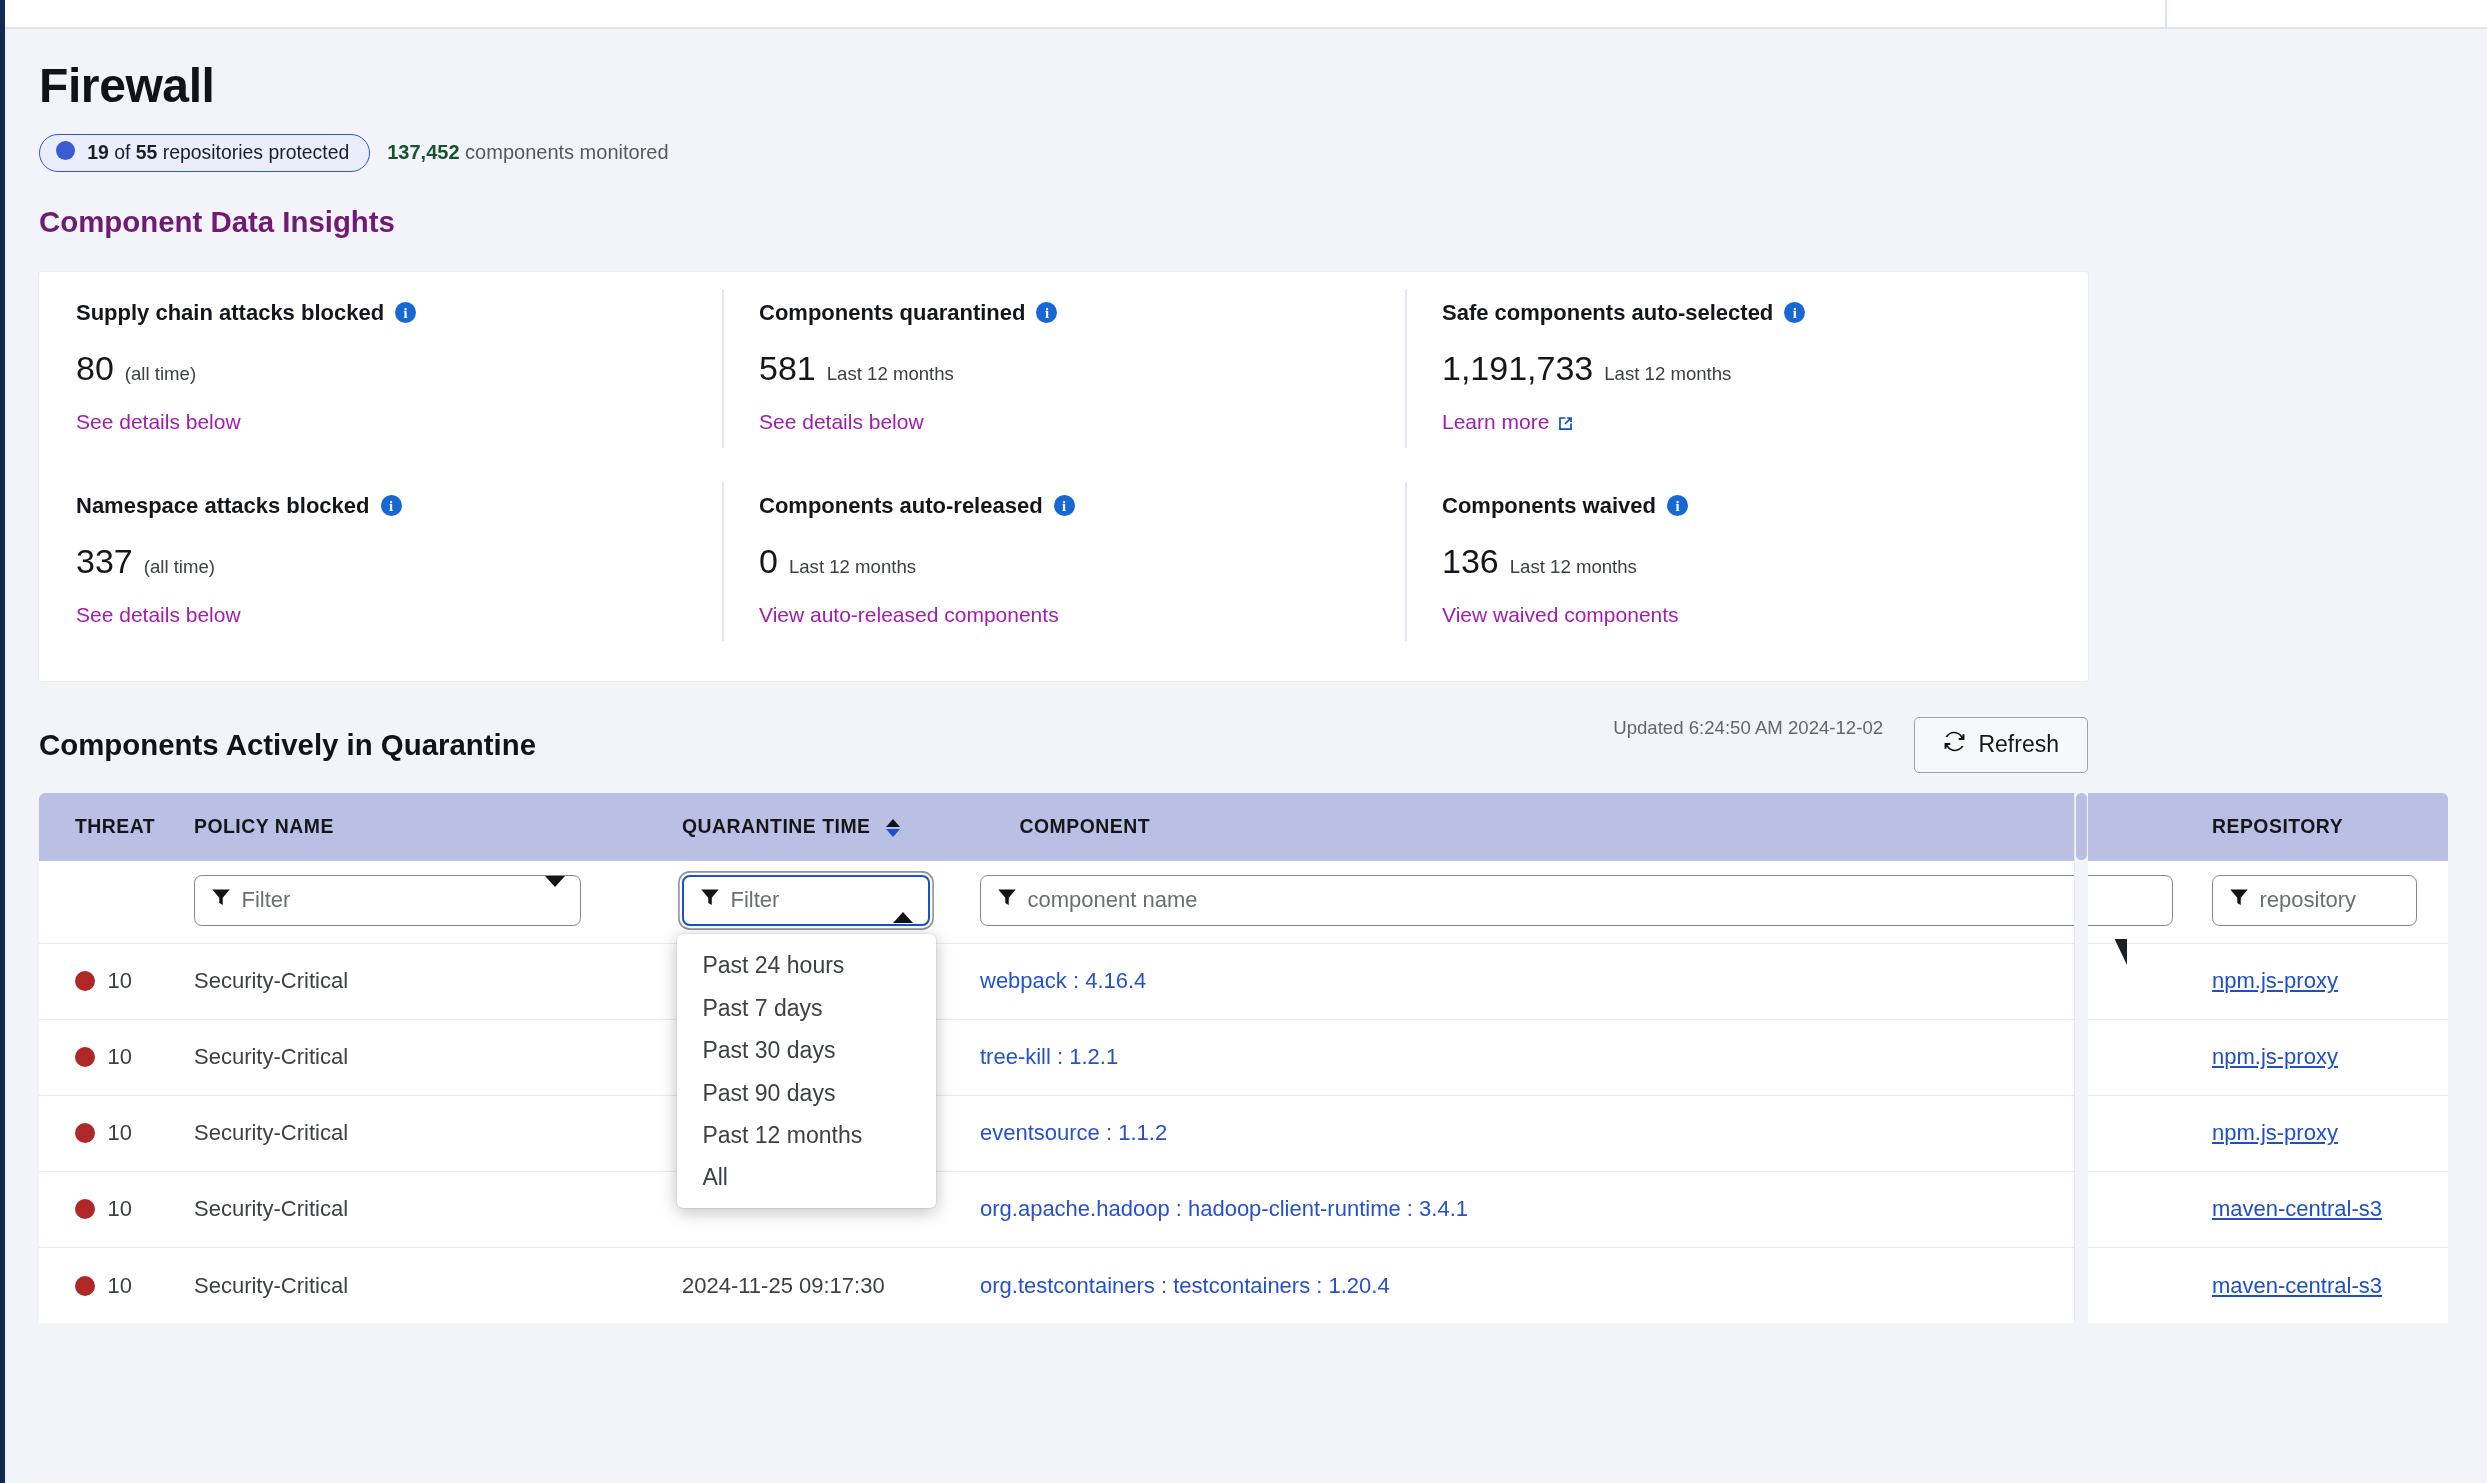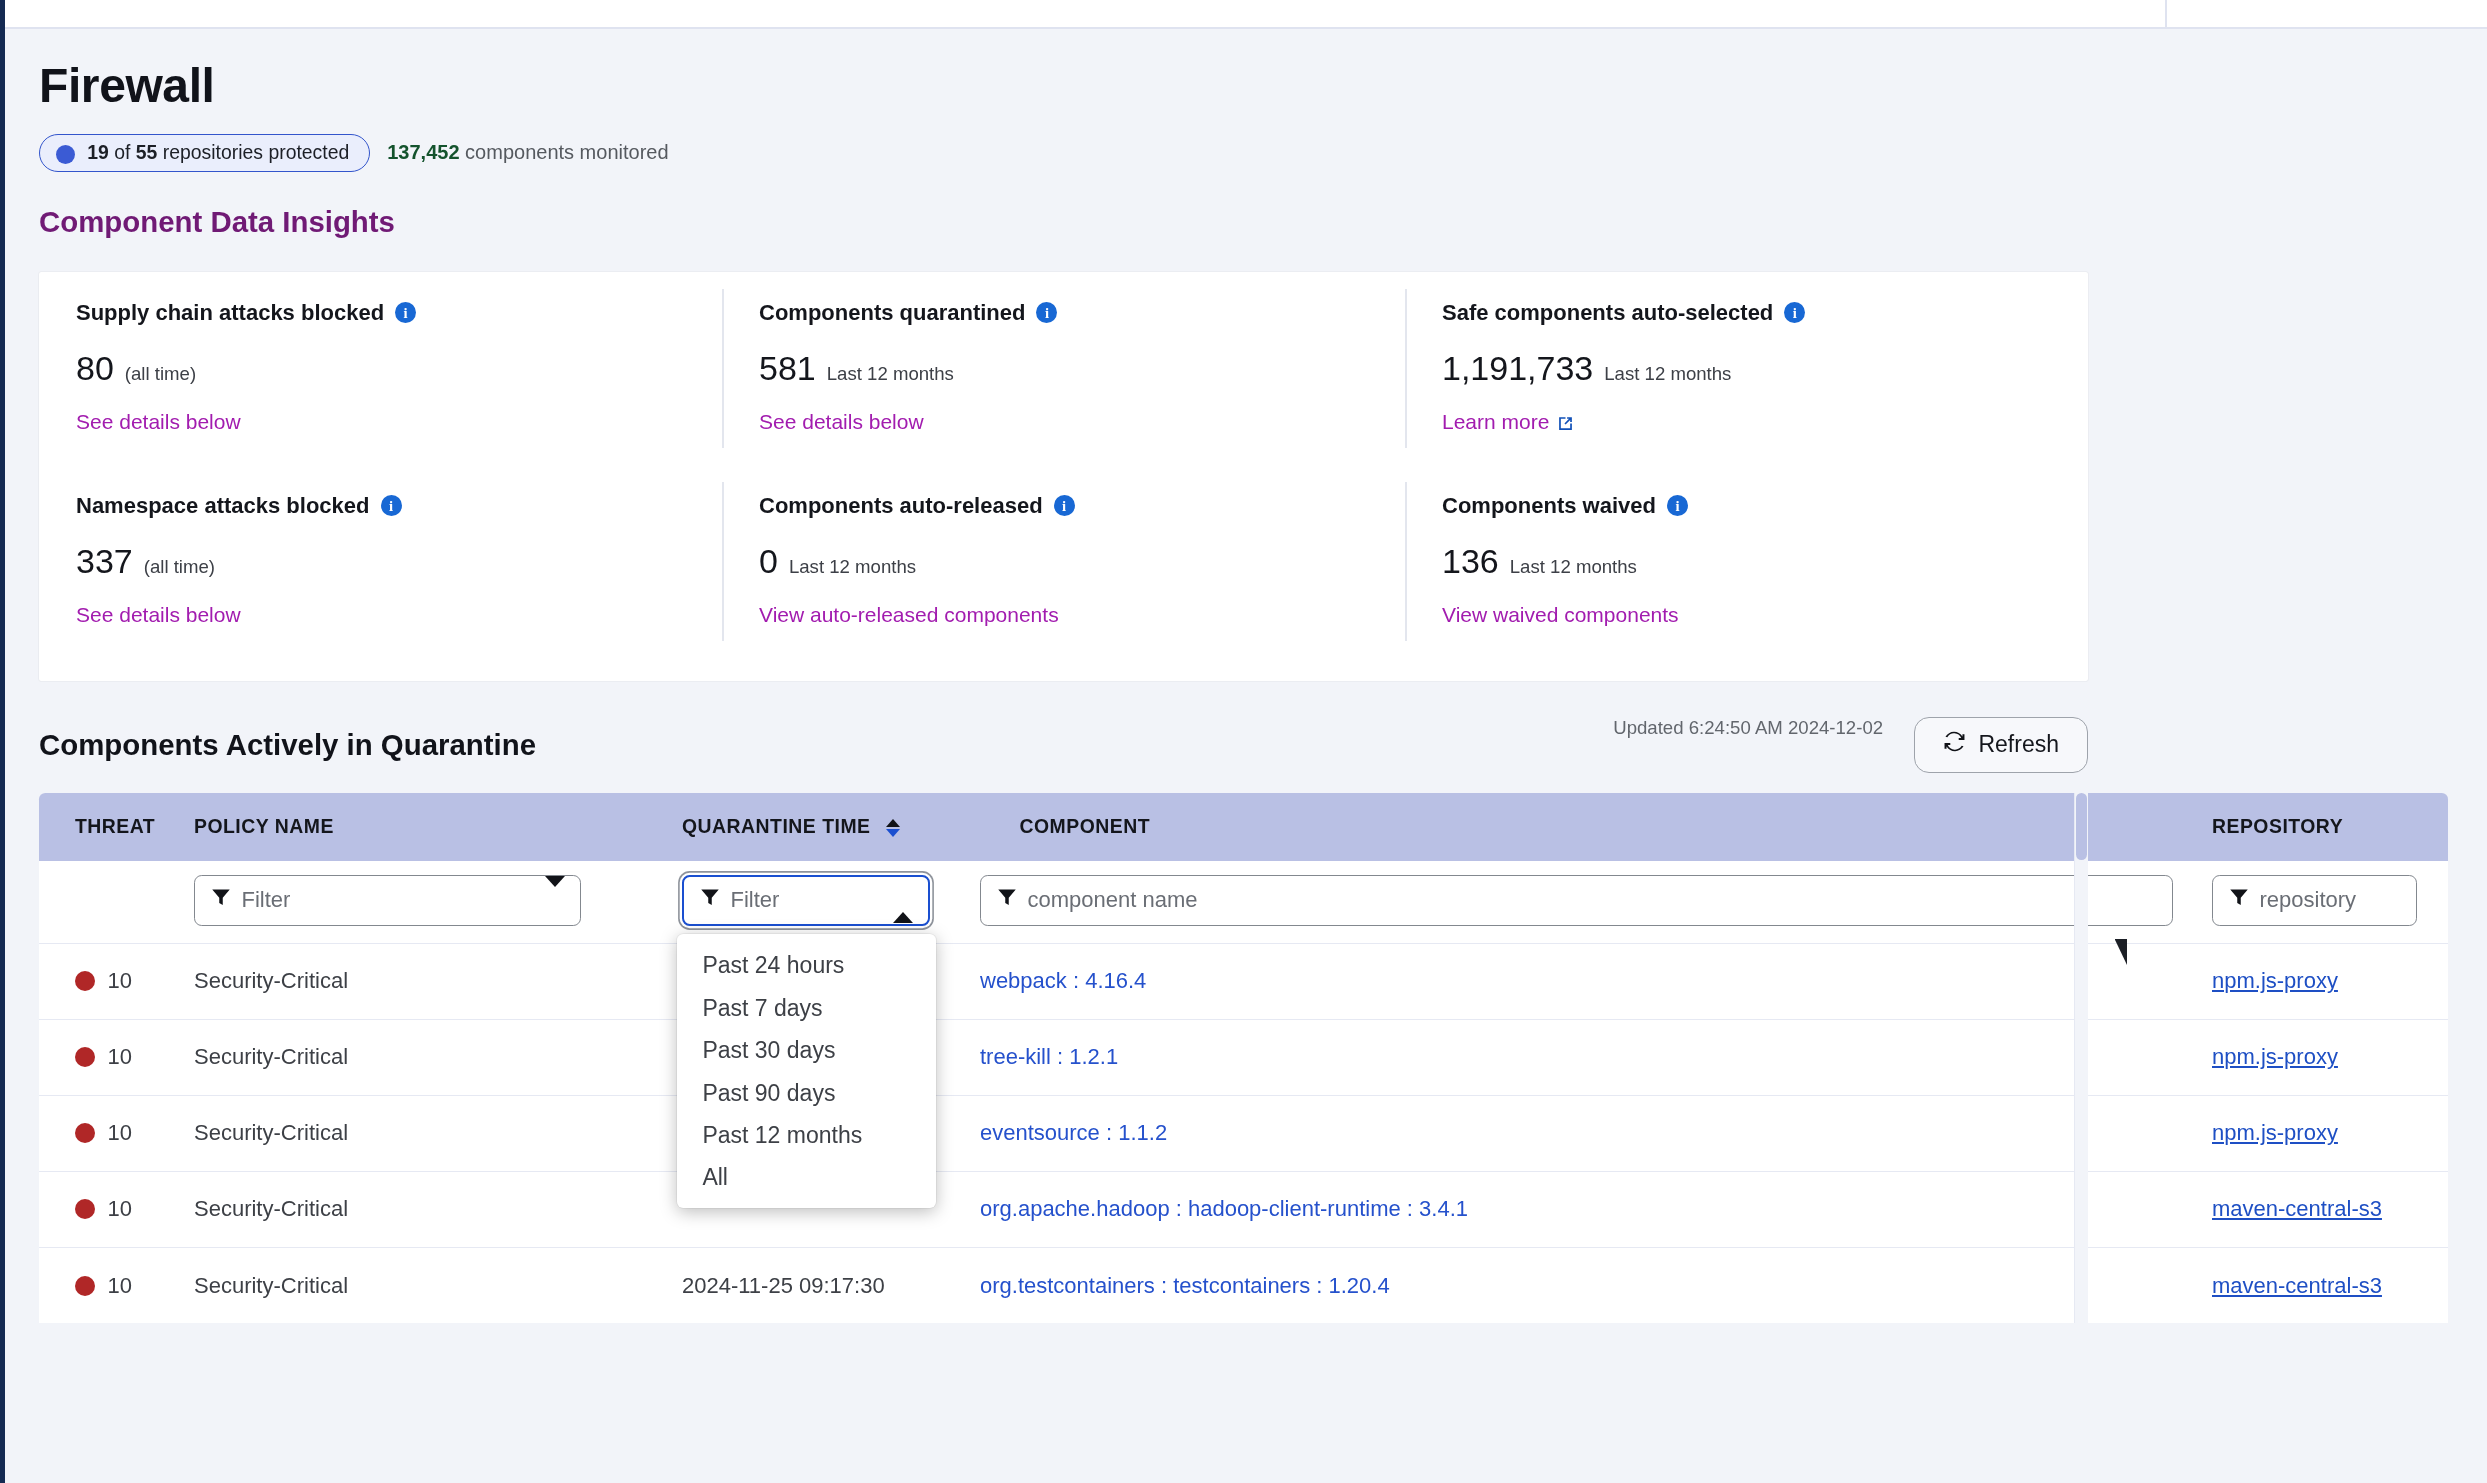--- a/index.html
+++ b/index.html
@@ -34,21 +34,21 @@
   
   .header-wrap { padding: 29.4px 39px 0 39px; }
   h1.page-title {
     font-size: 48px; font-weight: bold; color: #11131a;
     letter-spacing: -0.4px; line-height: 1.05;
   }
   .meta-row {
     display: flex; align-items: center; gap: 17px; margin-top: 22px;
   }
   .pill {
-    display: inline-flex; align-items: flex-end; gap: 12.4px;
+    display: inline-flex; align-items: flex-start; gap: 12.4px;
     border: 1.5px solid #3355cc; background: #eaeefc;
     border-radius: 774px; padding: 6.2px 20px 7px 15.5px;
     font-size: 19.4px; color: #1c1f26;
   }
   .pill .dot {
     width: 19.4px; height: 19.4px; border-radius: 50%;
     background: #3b5bd4; flex: 0 0 auto;
   }
   .monitored { font-size: 20px; color: #55595f; }
   .monitored b { color: #14532d; font-weight: bold; }
@@ -104,21 +104,21 @@
   .quarantine-head {
     display: flex; align-items: center; justify-content: space-between;
     margin: 36px 39px 0 39px;
   }
   h2.quarantine-title { font-size: 29.4px; font-weight: bold; color: #11131a; }
   .quarantine-right { display: flex; gap: 31px; }
   .updated-text { font-size: 18.6px; color: #62666d; }
   .refresh-btn {
     display: inline-flex; align-items: center; gap: 12.4px;
     border: 1.5px solid #9ea3ab; background: #f7f8fb; color: #14161c;
-    border-radius: 15px; padding: 12.4px 28px; font-size: 23px;
+    border-radius: 5px; padding: 12.4px 28px; font-size: 23px;
     cursor: pointer; font-family: "Liberation Sans", sans-serif;
   }
 
   
   .table-wrap {
     margin: 20px 39px 0 39px; background: #fff;
     border-radius: 6.2px 6.2px 0 0; position: relative;
   }
   table.qtable { width: 100%; border-collapse: collapse; table-layout: fixed; }
   .qtable thead th {

